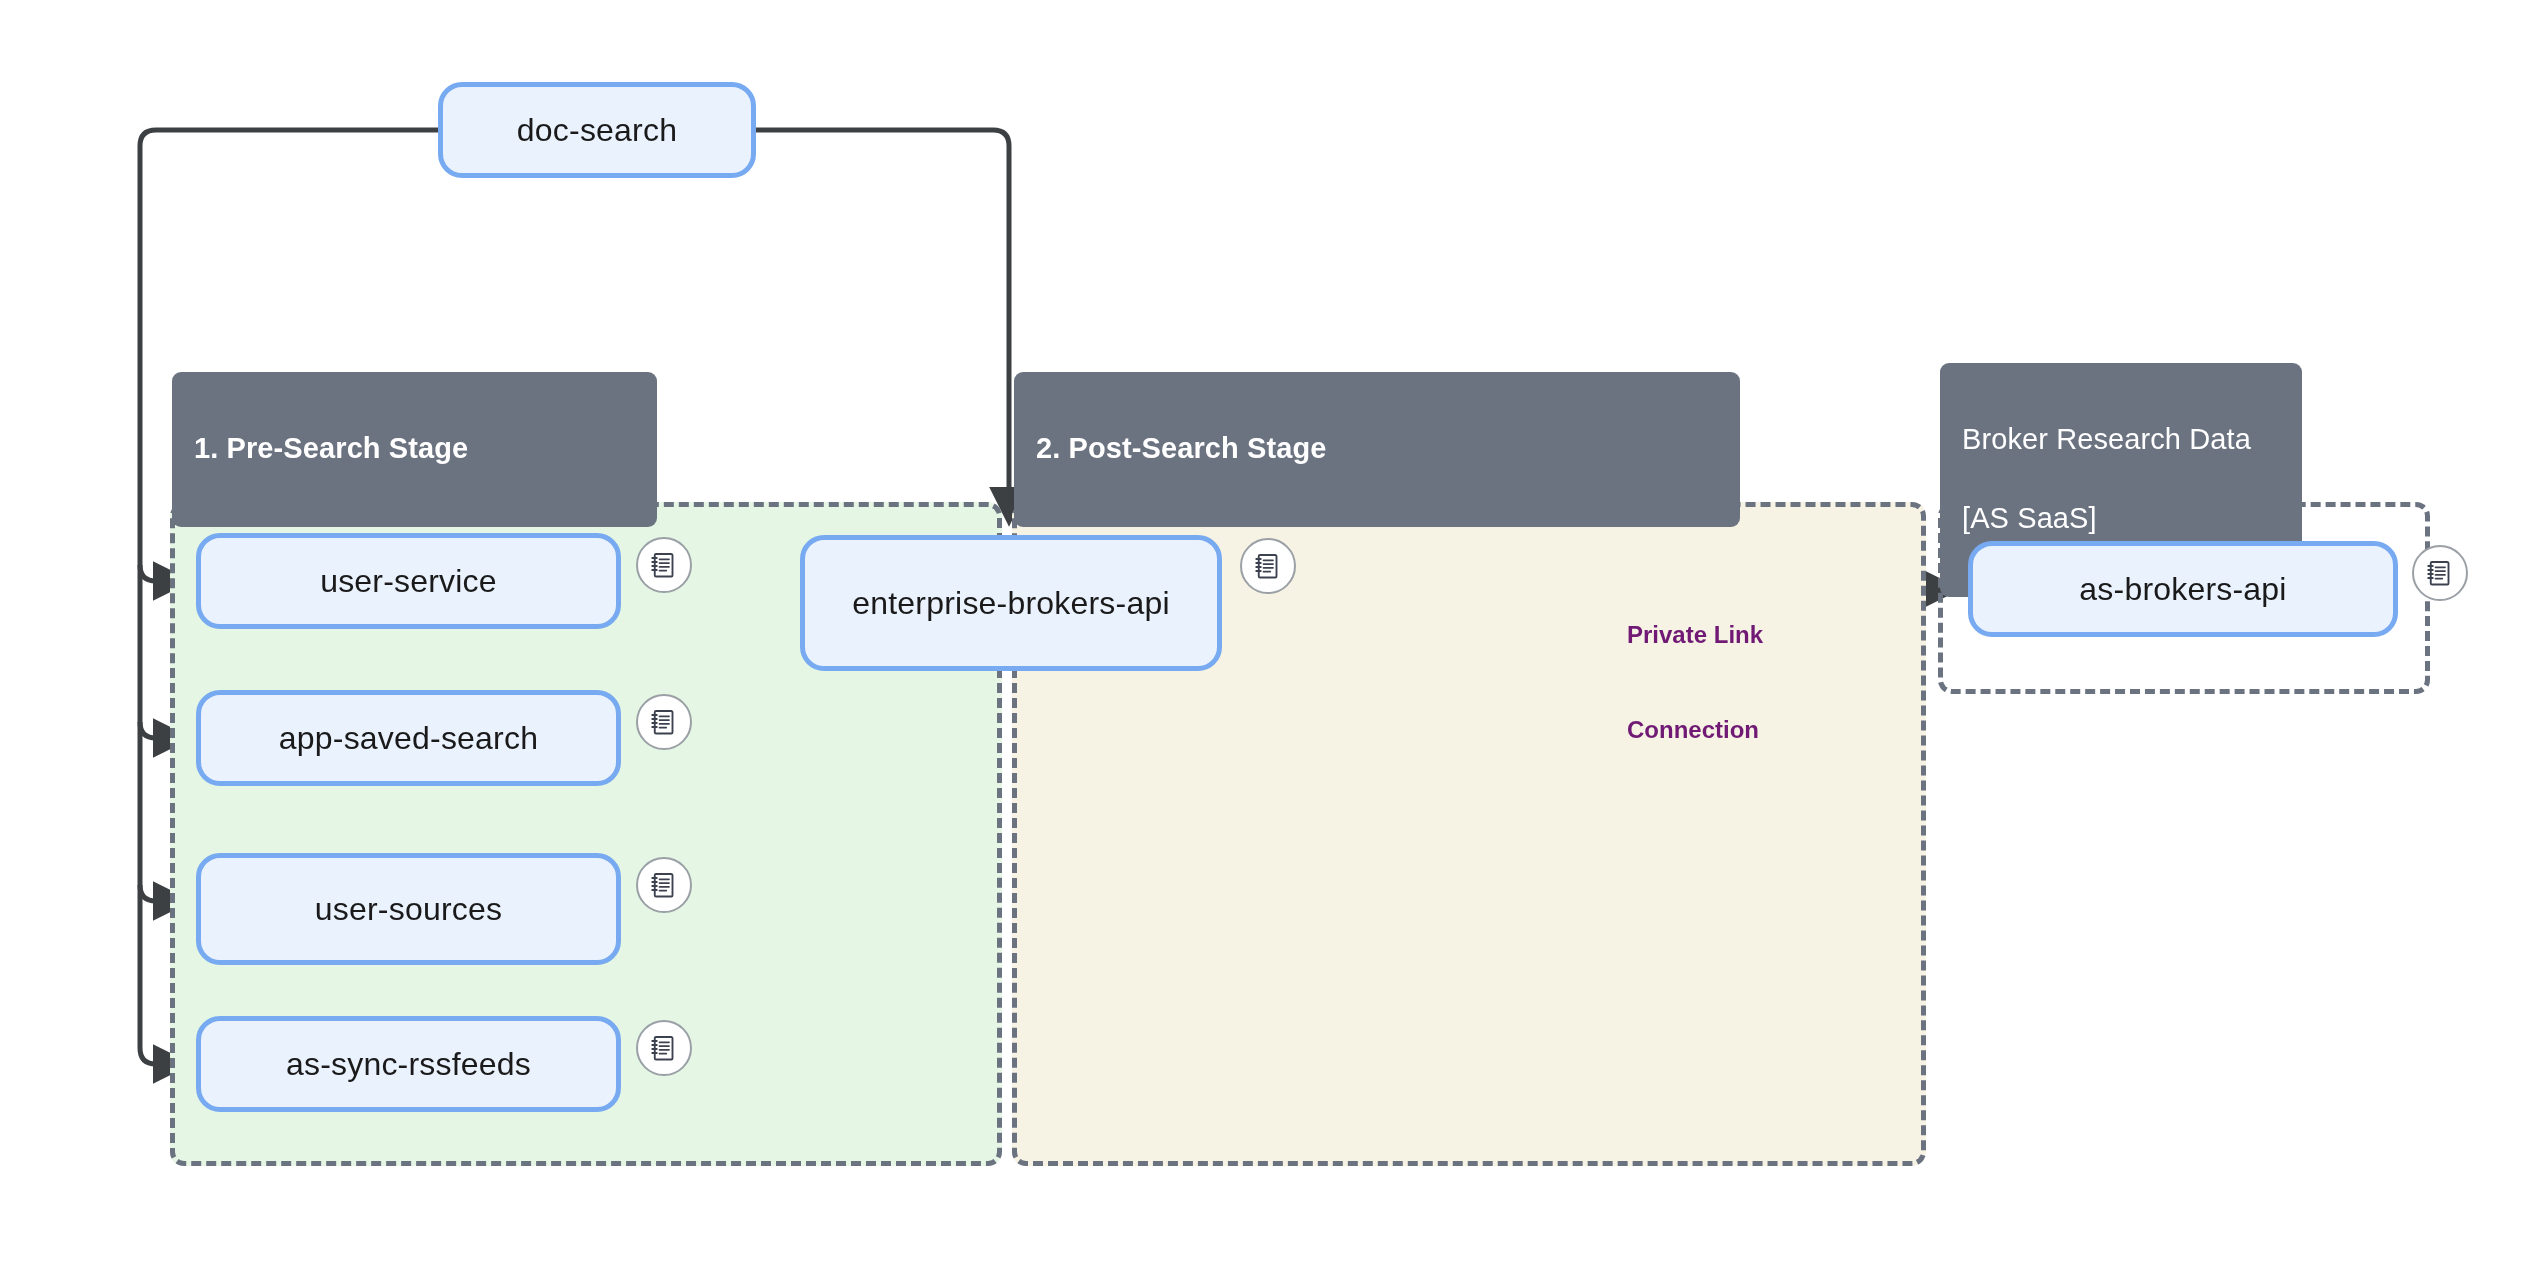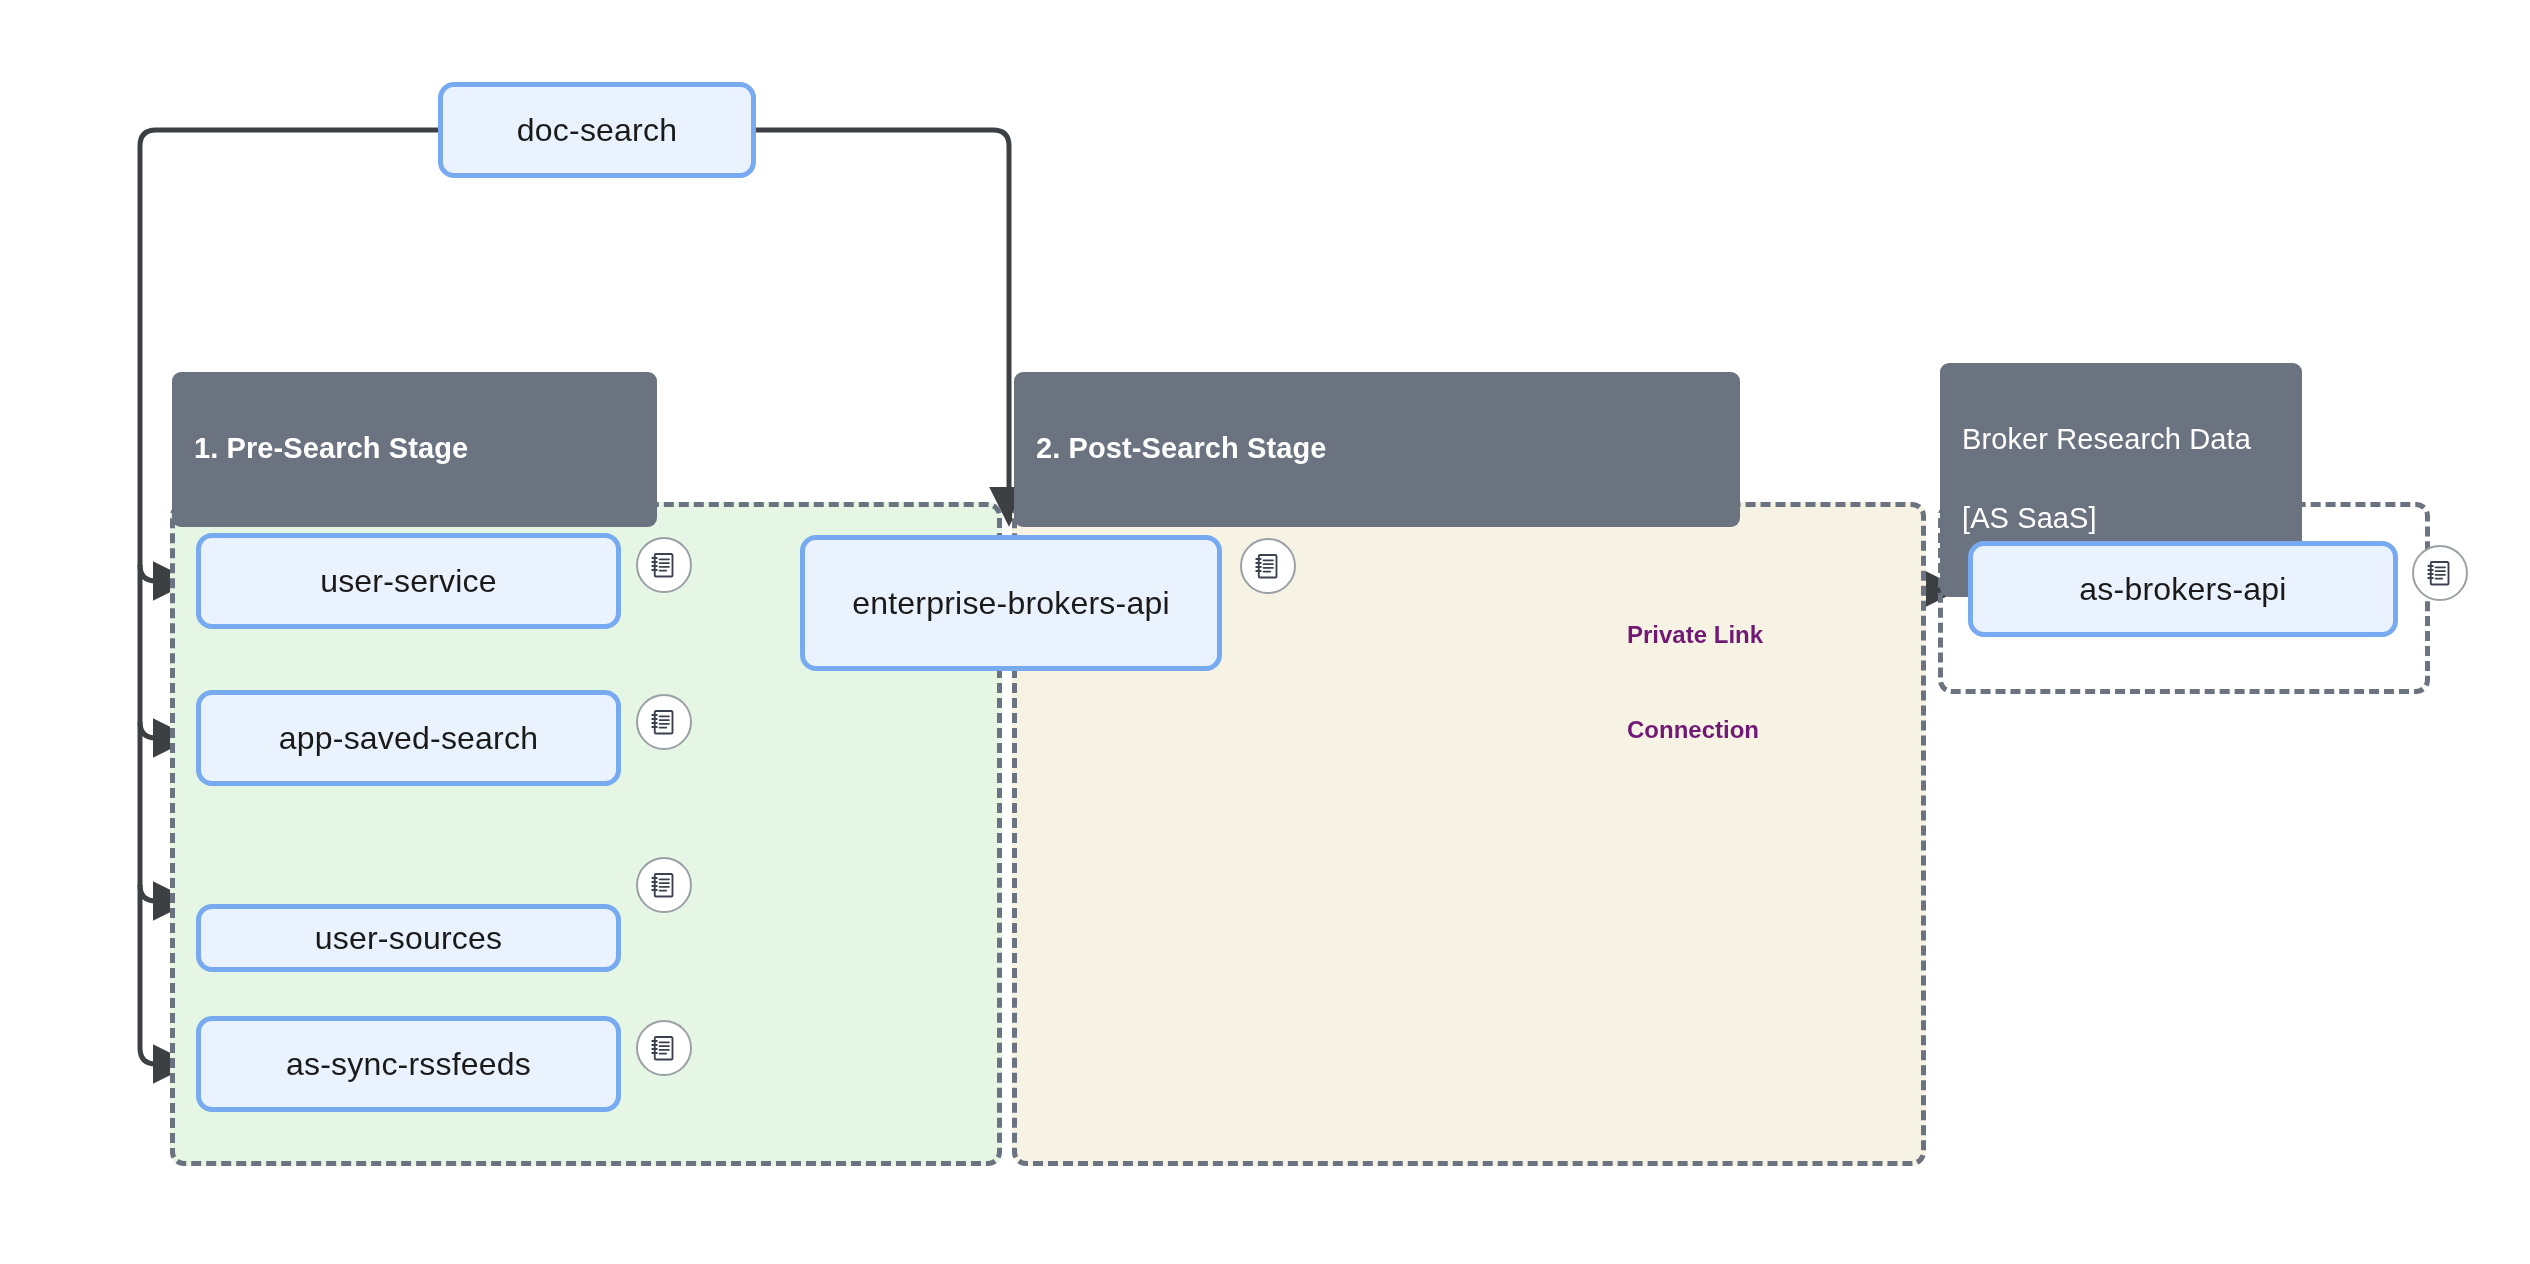--- a/index.html
+++ b/index.html
@@ -63,21 +63,21 @@
     letter-spacing: .1px;
   }
   .group-title.plainhead .t1 { font-weight: normal; }
 
   
   .node {
     position: absolute;
     box-sizing: border-box;
     background: #eaf2fe;
     border: 5px solid #77aaf0;
-    border-radius: 16px;
+    border-radius: 24px;
     display: flex;
     align-items: center;
     justify-content: center;
     color: #1a1a1a;
     font-size: 32px;
     letter-spacing: .2px;
   }
 
   
   .doc-badge {
@@ -165,21 +165,21 @@
     <span>app-saved-search</span>
   </div>
   <div class="doc-badge" style="left:636px; top:694px;">
     <svg width="30" height="30" viewBox="0 0 24 24" aria-hidden="true">
       <path d="M5.6 3.2 h12.2 a1 1 0 0 1 1 1 v16 a1 1 0 0 1 -1 1 h-12.2 a1 1 0 0 1 -1 -1 v-16 a1 1 0 0 1 1 -1 z" fill="#ffffff" stroke="#3c4150" stroke-width="1.5"></path>
       <path d="M2.6 6.4 h3.6 M2.6 9.6 h3.6 M2.6 12.8 h3.6 M2.6 16 h3.6" stroke="#3c4150" stroke-width="1.5" stroke-linecap="round"></path>
       <path d="M8.4 7.4 h7.6 M8.4 10.4 h7.6 M8.4 13.4 h7.6 M8.4 16.4 h5.4" stroke="#3c4150" stroke-width="1.4" stroke-linecap="round"></path>
     </svg>
   </div>
 
-  <div class="node" style="left:196px; top:904px; width:425px; height:68px;">
+  <div class="node" style="left:196px; top:853px; width:425px; height:112px;">
     <span>user-sources</span>
   </div>
   <div class="doc-badge" style="left:636px; top:857px;">
     <svg width="30" height="30" viewBox="0 0 24 24" aria-hidden="true">
       <path d="M5.6 3.2 h12.2 a1 1 0 0 1 1 1 v16 a1 1 0 0 1 -1 1 h-12.2 a1 1 0 0 1 -1 -1 v-16 a1 1 0 0 1 1 -1 z" fill="#ffffff" stroke="#3c4150" stroke-width="1.5"></path>
       <path d="M2.6 6.4 h3.6 M2.6 9.6 h3.6 M2.6 12.8 h3.6 M2.6 16 h3.6" stroke="#3c4150" stroke-width="1.5" stroke-linecap="round"></path>
       <path d="M8.4 7.4 h7.6 M8.4 10.4 h7.6 M8.4 13.4 h7.6 M8.4 16.4 h5.4" stroke="#3c4150" stroke-width="1.4" stroke-linecap="round"></path>
     </svg>
   </div>
 

